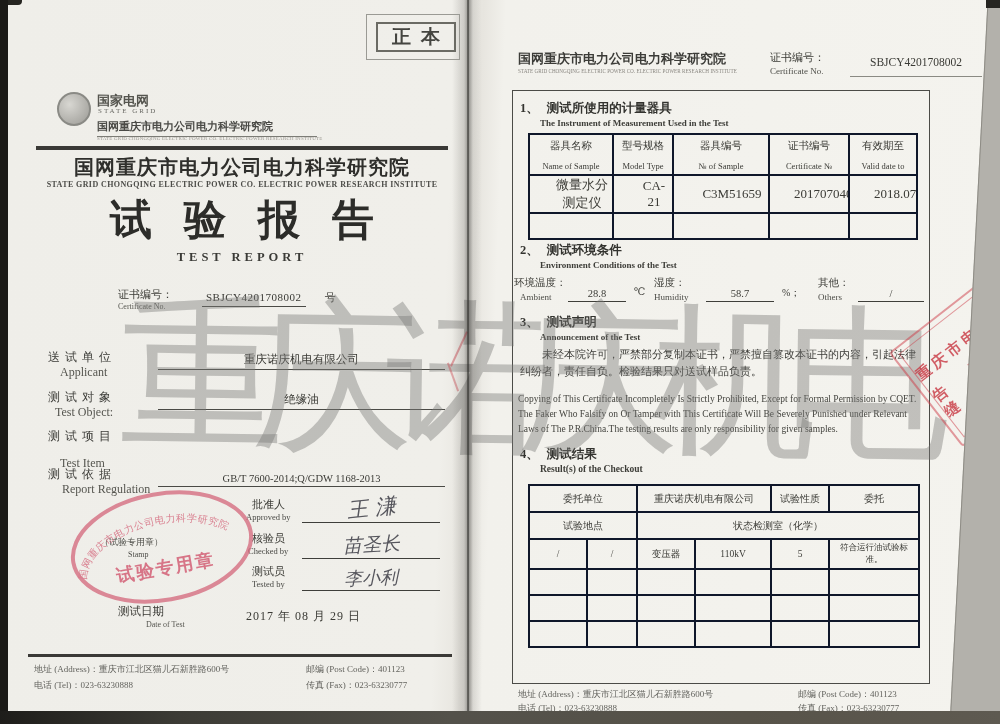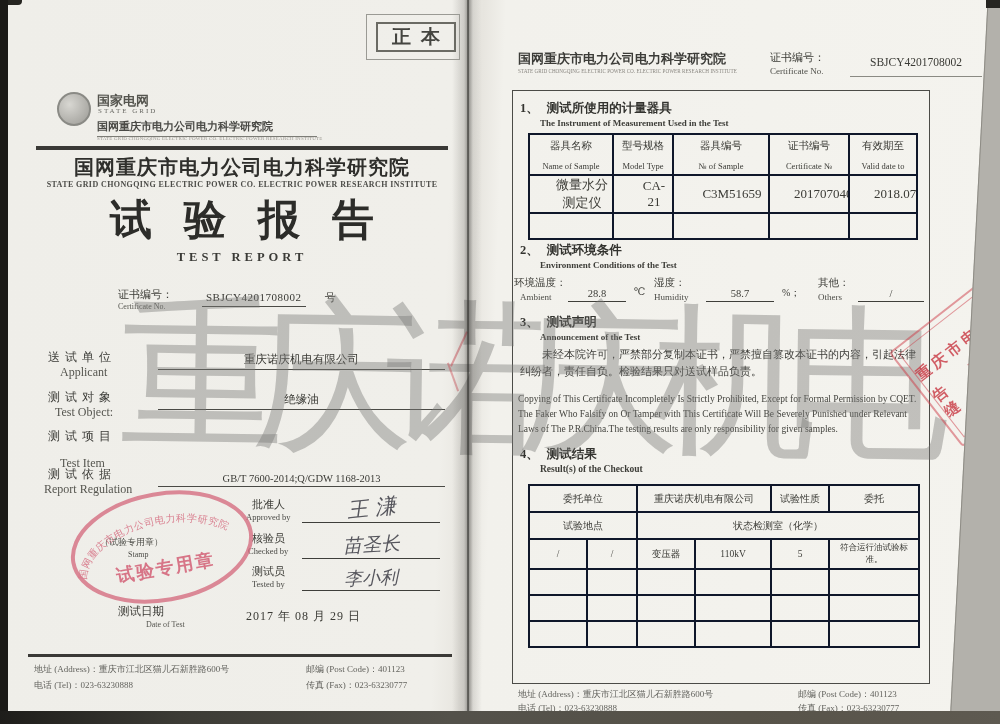--- a/index.html
+++ b/index.html
@@ -138,21 +138,21 @@
   <div class="abs fld-val" style="left:158px;top:346px;">重庆诺庆机电有限公司</div>
 
   <div class="abs fld-zh" style="left:48px;top:389px;">测 试 对 象</div>
   <div class="abs fld-en" style="left:55px;top:405px;">Test Object:</div>
   <div class="abs fld-val" style="left:158px;top:386px;">绝缘油</div>
 
   <div class="abs fld-zh" style="left:48px;top:428px;">测 试 项 目</div>
   <div class="abs fld-en" style="left:60px;top:444px;margin-top:12px;">Test Item</div>
 
   <div class="abs fld-zh" style="left:48px;top:466px;">测 试 依 据</div>
-  <div class="abs fld-en" style="left:44px;top:482px;">Report Regulation</div>
+  <div class="abs fld-en" style="left:62px;top:482px;">Report Regulation</div>
   <div class="abs fld-val" style="left:158px;top:463px;font-size:10.5px;">GB/T 7600-2014;Q/GDW 1168-2013</div>
 
   <div class="abs stamp-printed-zh">（试验专用章）</div>
   <div class="abs stamp-printed-en">Stamp</div>
   <svg id="stamp-svg" class="abs" width="196" height="122" viewBox="0 0 196 122">
     <ellipse cx="98" cy="61" rx="90" ry="53" fill="none" stroke="#d4657a" stroke-width="4" opacity=".85"></ellipse>
     <path id="sealArc" d="M 18 80 A 82 46 0 0 1 180 74" fill="none"></path>
     <text font-size="10" fill="#d4657a" letter-spacing="0.5" opacity=".9">
       <textPath href="#sealArc">国网重庆市电力公司电力科学研究院</textPath>
     </text>

